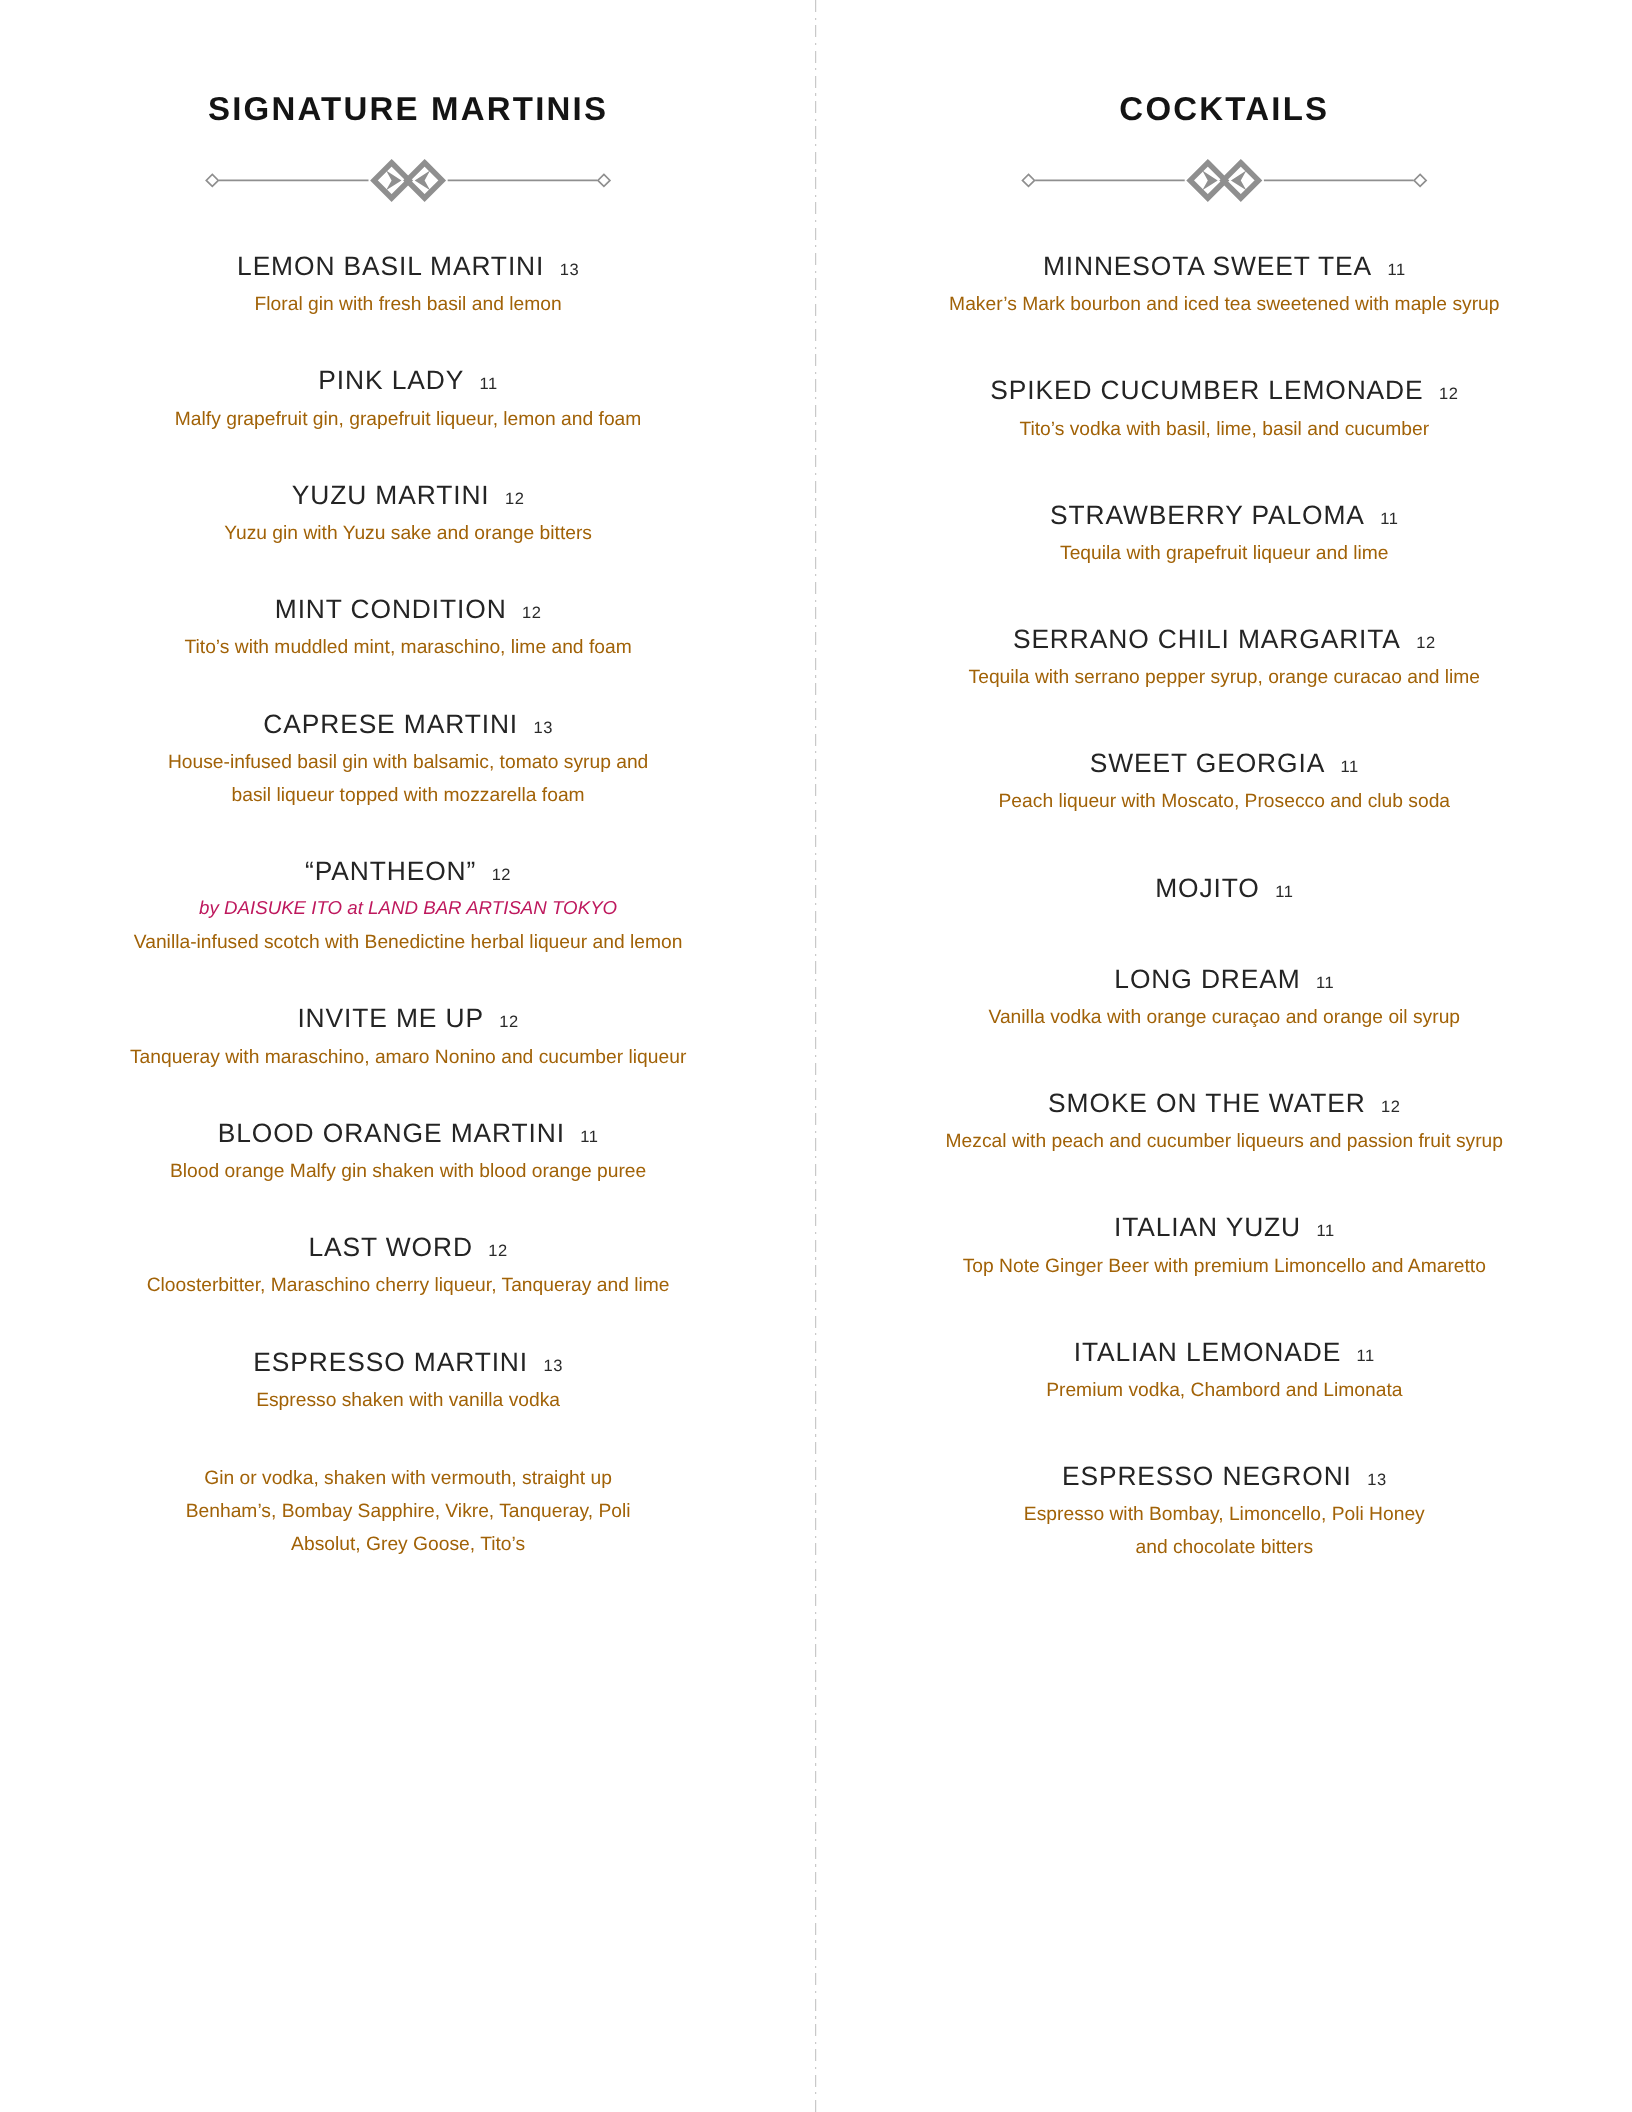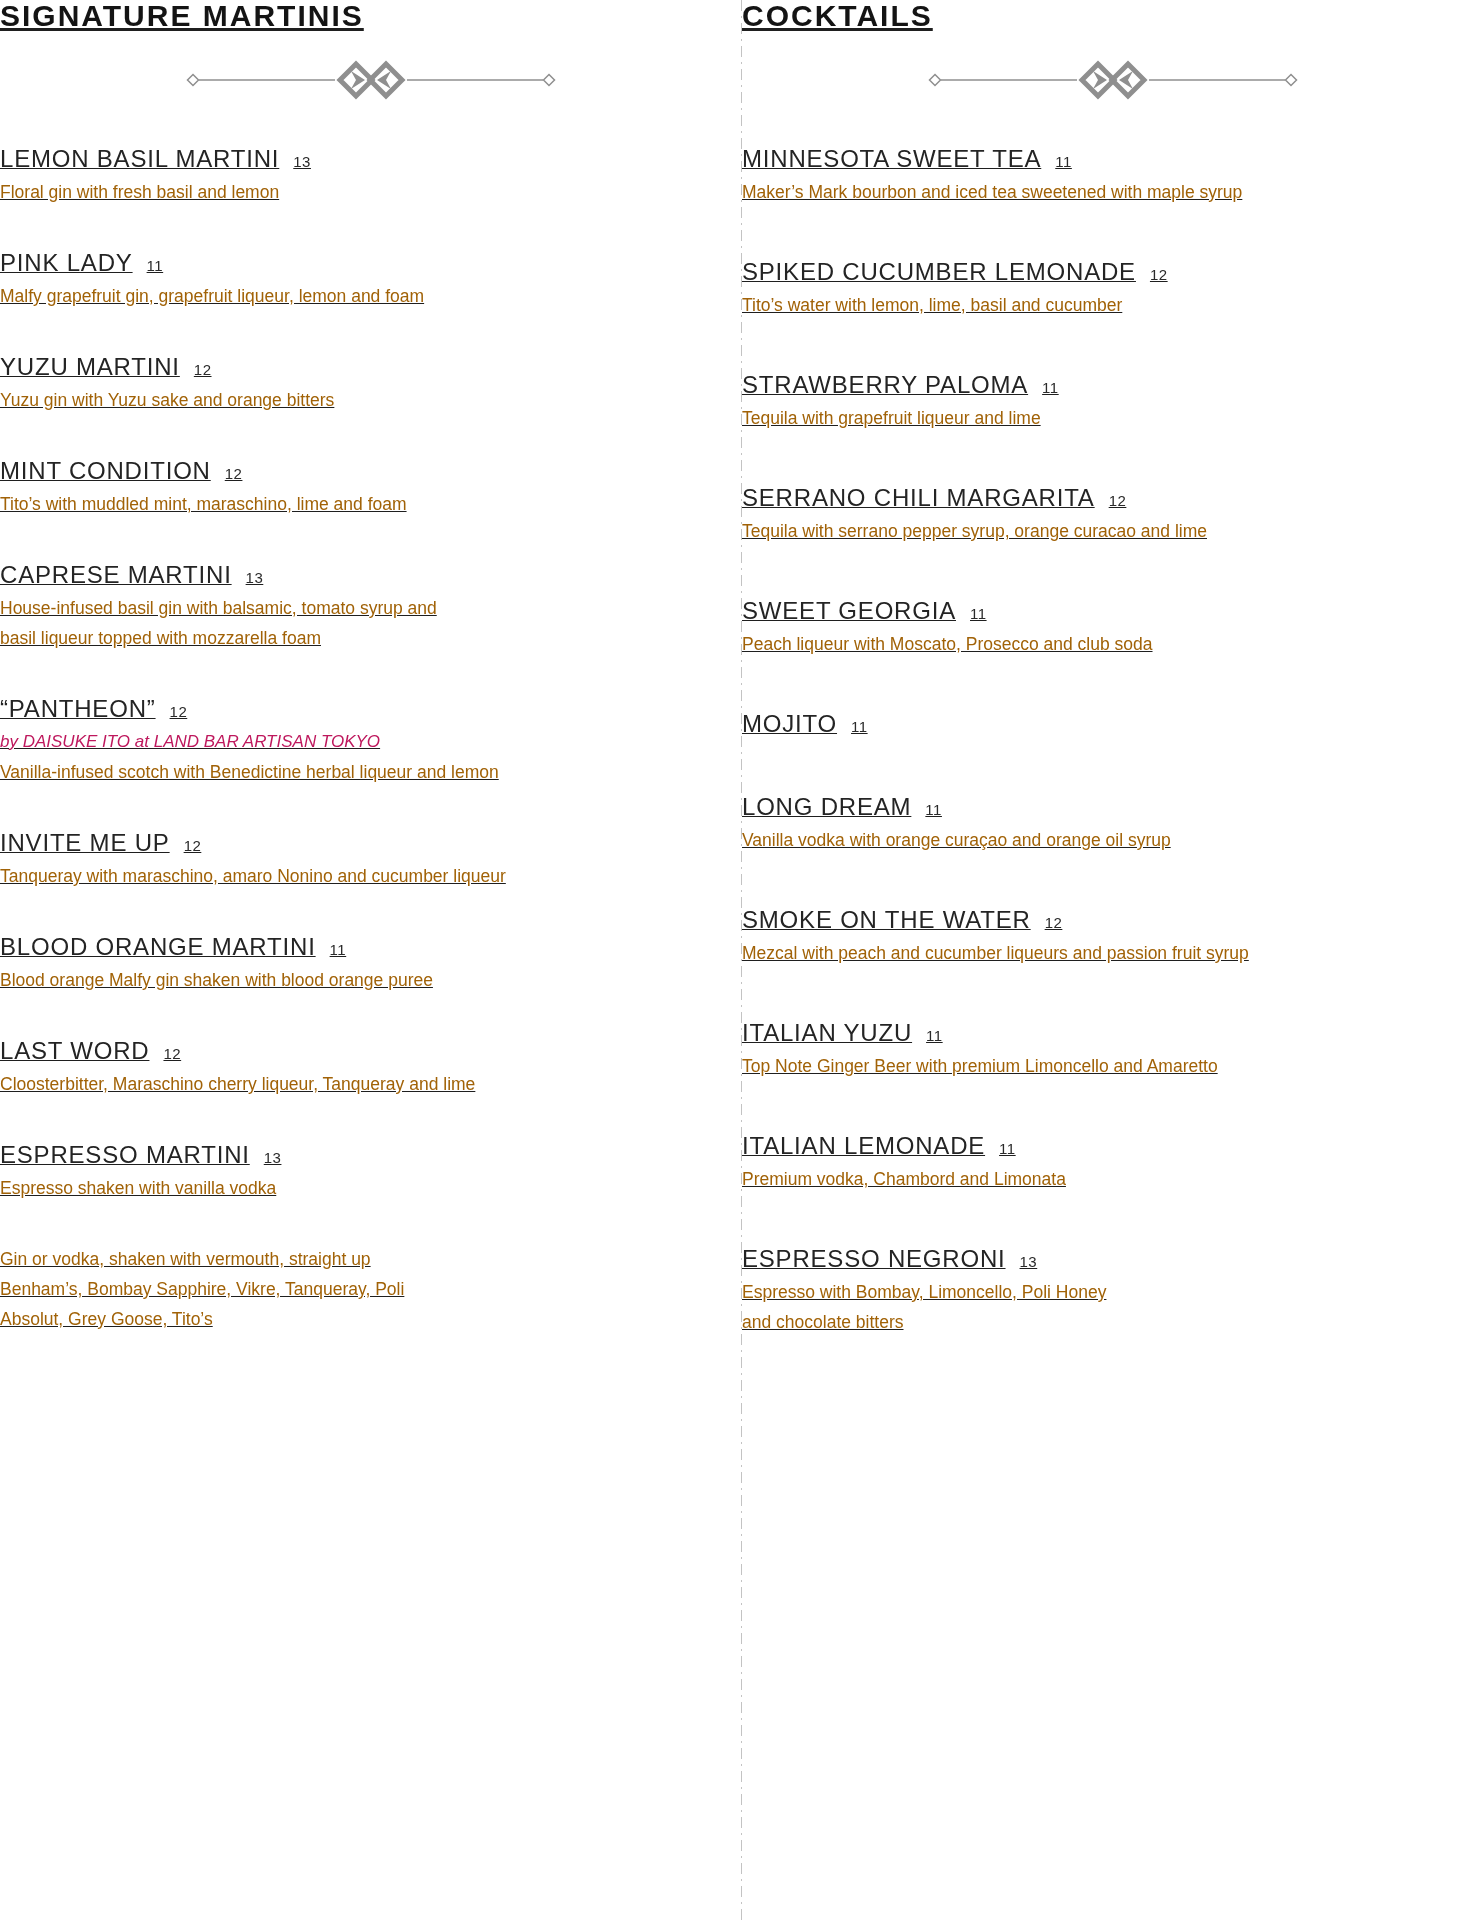--- a/index.html
+++ b/index.html
@@ -9,22 +9,22 @@
     height: 1920px;
     background: #ffffff;
     font-family: "Liberation Sans", sans-serif;
     color: #1f1f1f;
     overflow: hidden;
   }
   .columns { display: flex; width: 100%; height: 100%; }
   .column {
     width: 742px;
     box-sizing: border-box;
-    text-align: left;
-    text-decoration: underline;
+    padding-top: 84px;
+    text-align: center;
   }
   .column-divider {
     position: absolute;
     left: 741px;
     top: 0;
     width: 1px;
     height: 1920px;
     background: repeating-linear-gradient(
       180deg,
       #c3c3c3 0px, #c3c3c3 11px,
@@ -202,21 +202,21 @@
         <div class="item-title-row">
           <span class="item-name">MINNESOTA SWEET TEA</span><span class="item-price">11</span>
         </div>
         <div class="item-desc">Maker’s Mark bourbon and iced tea sweetened with maple syrup</div>
       </div>
 
       <div class="item">
         <div class="item-title-row">
           <span class="item-name">SPIKED CUCUMBER LEMONADE</span><span class="item-price">12</span>
         </div>
-        <div class="item-desc">Tito’s water with lemon, lime, basil and cucumber</div>
+        <div class="item-desc">Tito’s vodka with basil, lime, basil and cucumber</div>
       </div>
 
       <div class="item">
         <div class="item-title-row">
           <span class="item-name">STRAWBERRY PALOMA</span><span class="item-price">11</span>
         </div>
         <div class="item-desc">Tequila with grapefruit liqueur and lime</div>
       </div>
 
       <div class="item">

